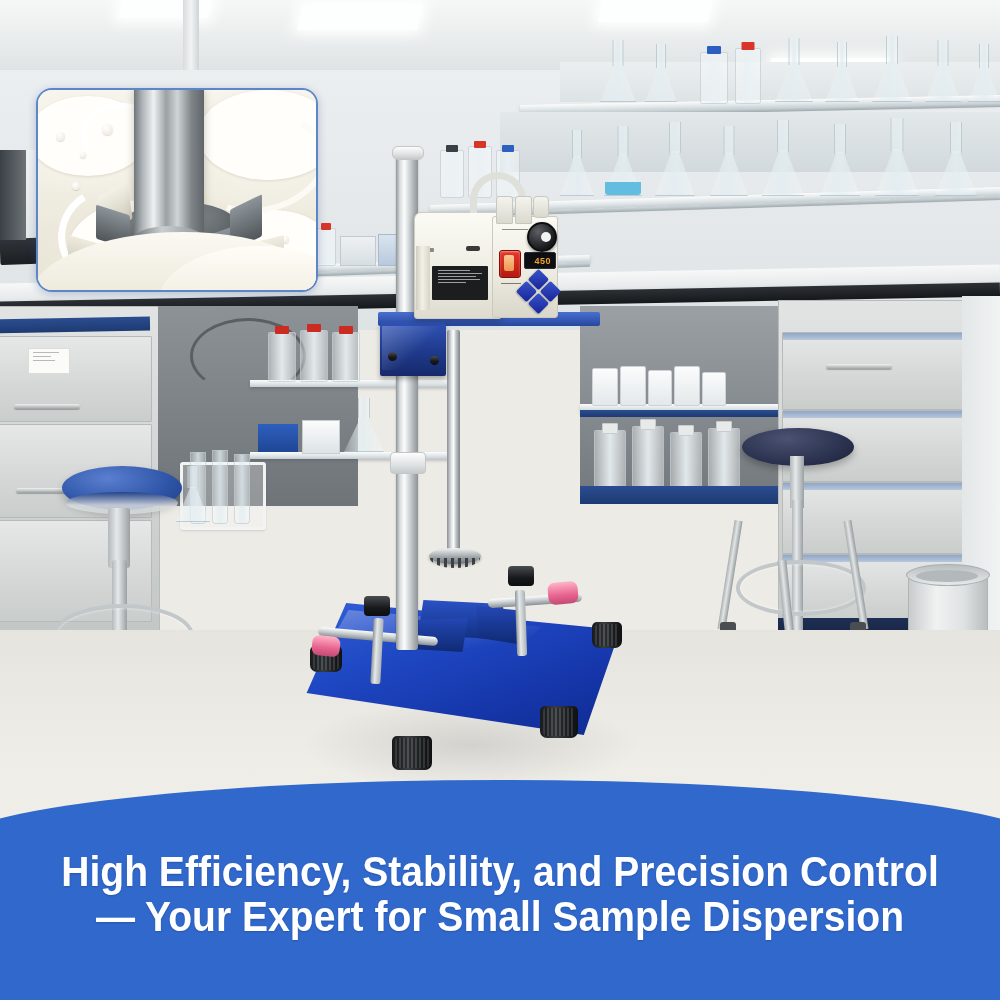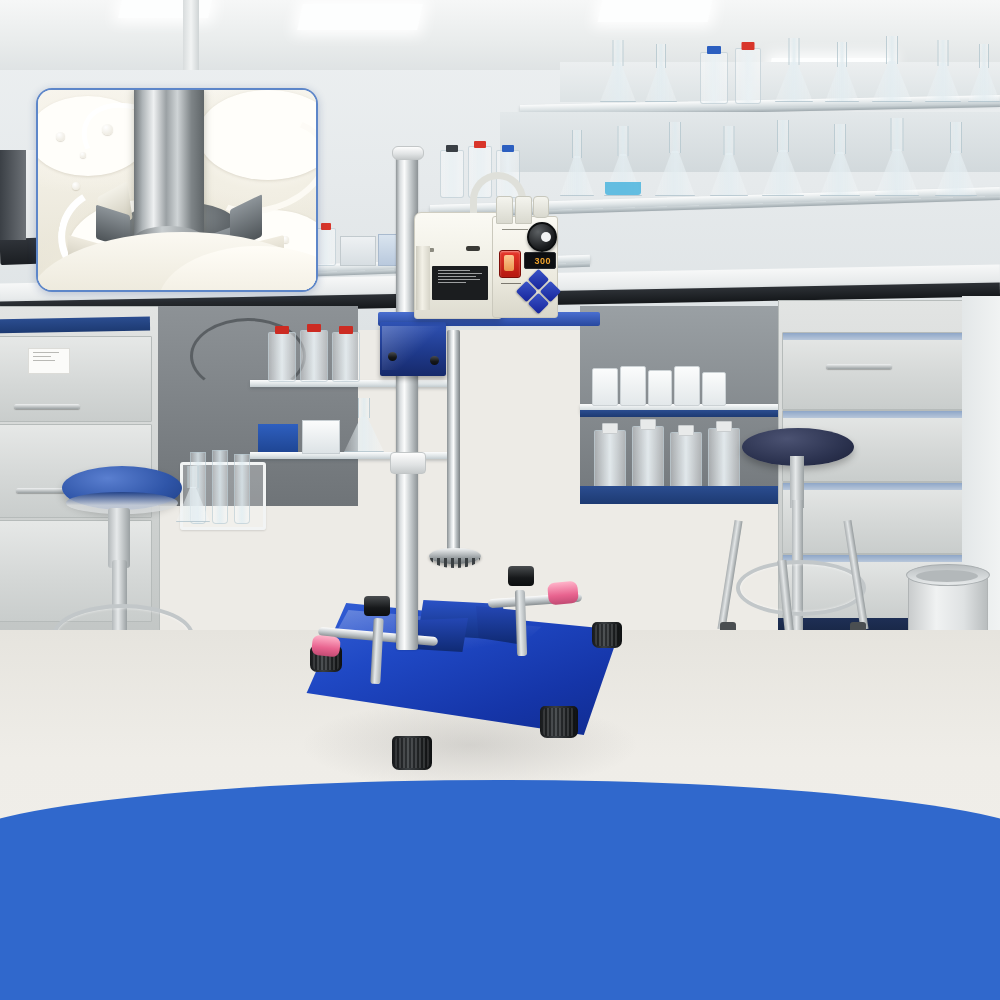--- a/index.html
+++ b/index.html
@@ -490,21 +490,21 @@
     <div class="nameplate" style="left:498px;top:225px;width:30px;height:8px;background:transparent;">
       <i style="width:26px;background:#6e6c62;"></i>
     </div>
     <div class="red-switch" style="left:499px;top:250px;width:20px;height:26px;"></div>
     <div style="position:absolute;left:504px;top:255px;width:10px;height:16px;border-radius:2px;
                 background:linear-gradient(180deg,#ffd9a0,#f0a455);opacity:.9;"></div>
     <div class="nameplate" style="left:497px;top:279px;width:24px;height:6px;background:transparent;">
       <i style="width:20px;background:#55534b;"></i>
     </div>
     <div class="lcd" style="left:524px;top:252px;width:30px;height:15px;">
-      <span>300</span>
+      <span>450</span>
     </div>
     <div class="diamond" style="left:531px;top:272px;"></div>
     <div class="diamond" style="left:519px;top:284px;"></div>
     <div class="diamond" style="left:543px;top:284px;"></div>
     <div class="diamond" style="left:531px;top:296px;"></div>
     <div class="dial" style="left:527px;top:222px;width:26px;height:26px;"></div>
 
     <div class="hose" style="left:470px;top:172px;width:42px;height:34px;"></div>
     <div class="hose-port" style="left:496px;top:196px;width:15px;height:26px;"></div>
     <div class="hose-port" style="left:515px;top:196px;width:15px;height:26px;"></div>
@@ -555,15 +555,19 @@
     <div style="position:absolute;left:-10px;bottom:-14px;width:310px;height:72px;
                 border-radius:50% 50% 0 0/70px 70px 0 0;
                 background:linear-gradient(180deg,#fbf9f2,#ebe7d9);"></div>
     <div style="position:absolute;left:120px;bottom:-20px;width:200px;height:64px;
                 border-radius:50% 50% 0 0/58px 58px 0 0;
                 background:linear-gradient(180deg,#fffdf7,#efebde);"></div>
   </div>
 
   <div class="bottom-banner" style="top:780px;height:220px;">
     <div class="bb-fill" style="background:#3068CC;"></div>
+    <div class="bb-text" style="top:70px;">
+      <span class="bb-line">High Efficiency, Stability, and Precision Control</span>
+      <span class="bb-line">— Your Expert for Small Sample Dispersion</span>
+    </div>
   </div>
 
 </div>
 
 </body></html>

